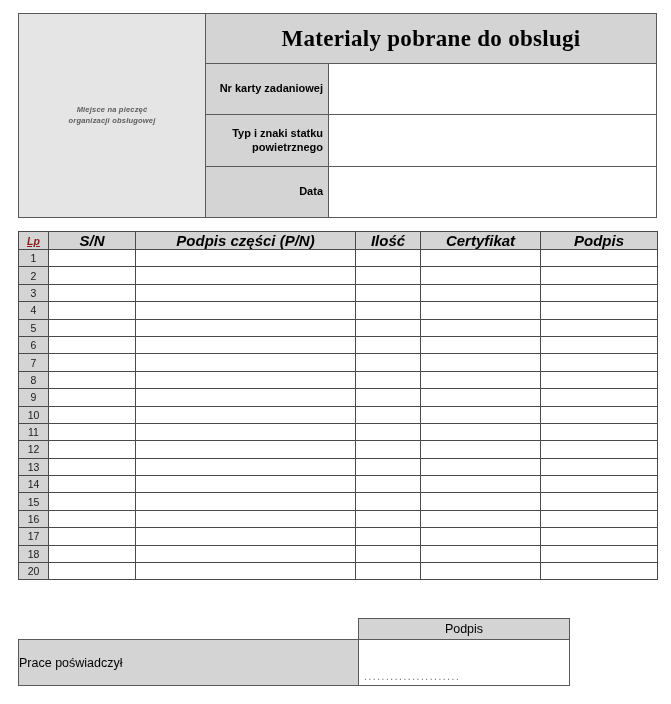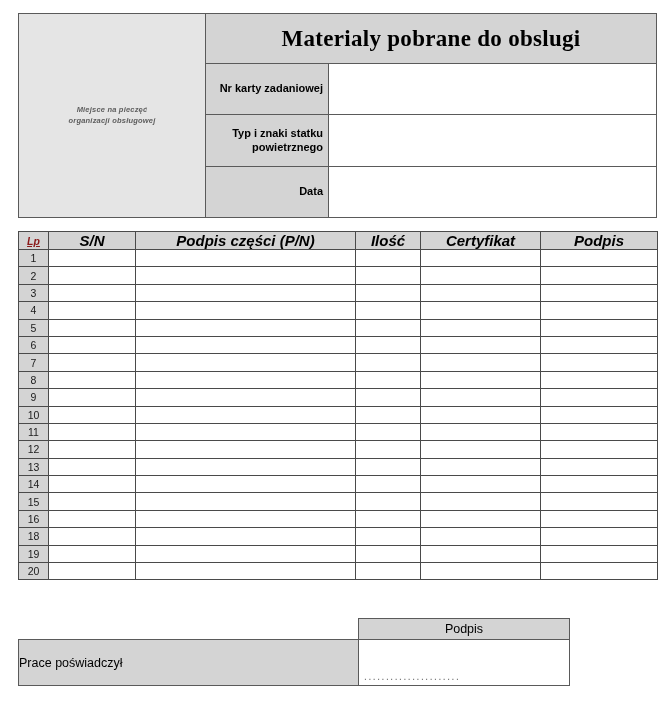--- a/index.html
+++ b/index.html
@@ -371,29 +371,29 @@
       </tr>
       <tr>
         <td class="cell-num">16</td>
         <td class="cell-blank"></td>
         <td class="cell-blank"></td>
         <td class="cell-blank"></td>
         <td class="cell-blank"></td>
         <td class="cell-blank"></td>
       </tr>
       <tr>
+        <td class="cell-num">17</td>
+        <td class="cell-blank"></td>
+        <td class="cell-blank"></td>
+        <td class="cell-blank"></td>
+        <td class="cell-blank"></td>
+        <td class="cell-blank"></td>
+      </tr>
+      <tr>
         <td class="cell-num">18</td>
-        <td class="cell-blank"></td>
-        <td class="cell-blank"></td>
-        <td class="cell-blank"></td>
-        <td class="cell-blank"></td>
-        <td class="cell-blank"></td>
-      </tr>
-      <tr>
-        <td class="cell-num">19</td>
         <td class="cell-blank"></td>
         <td class="cell-blank"></td>
         <td class="cell-blank"></td>
         <td class="cell-blank"></td>
         <td class="cell-blank"></td>
       </tr>
       <tr>
         <td class="cell-num">20</td>
         <td class="cell-blank"></td>
         <td class="cell-blank"></td>

